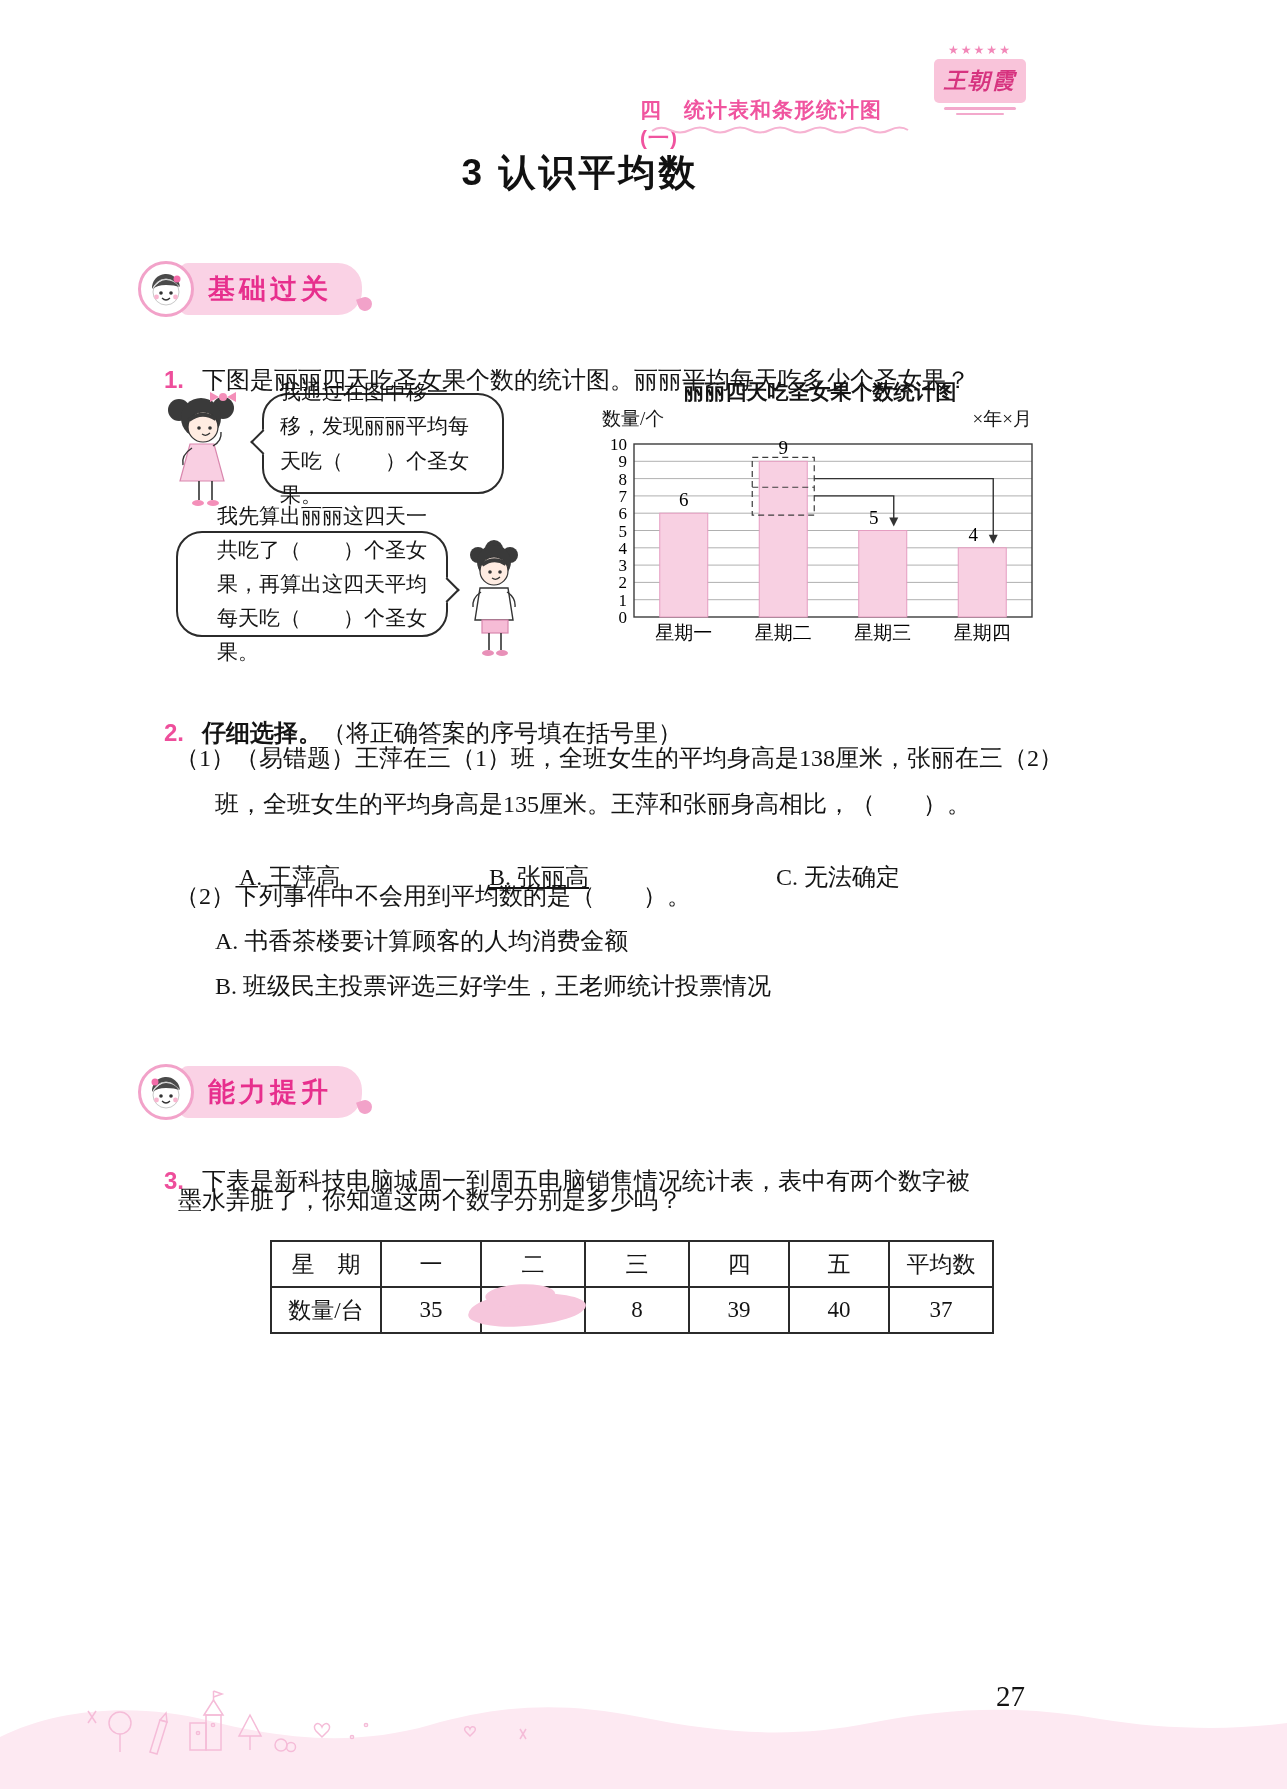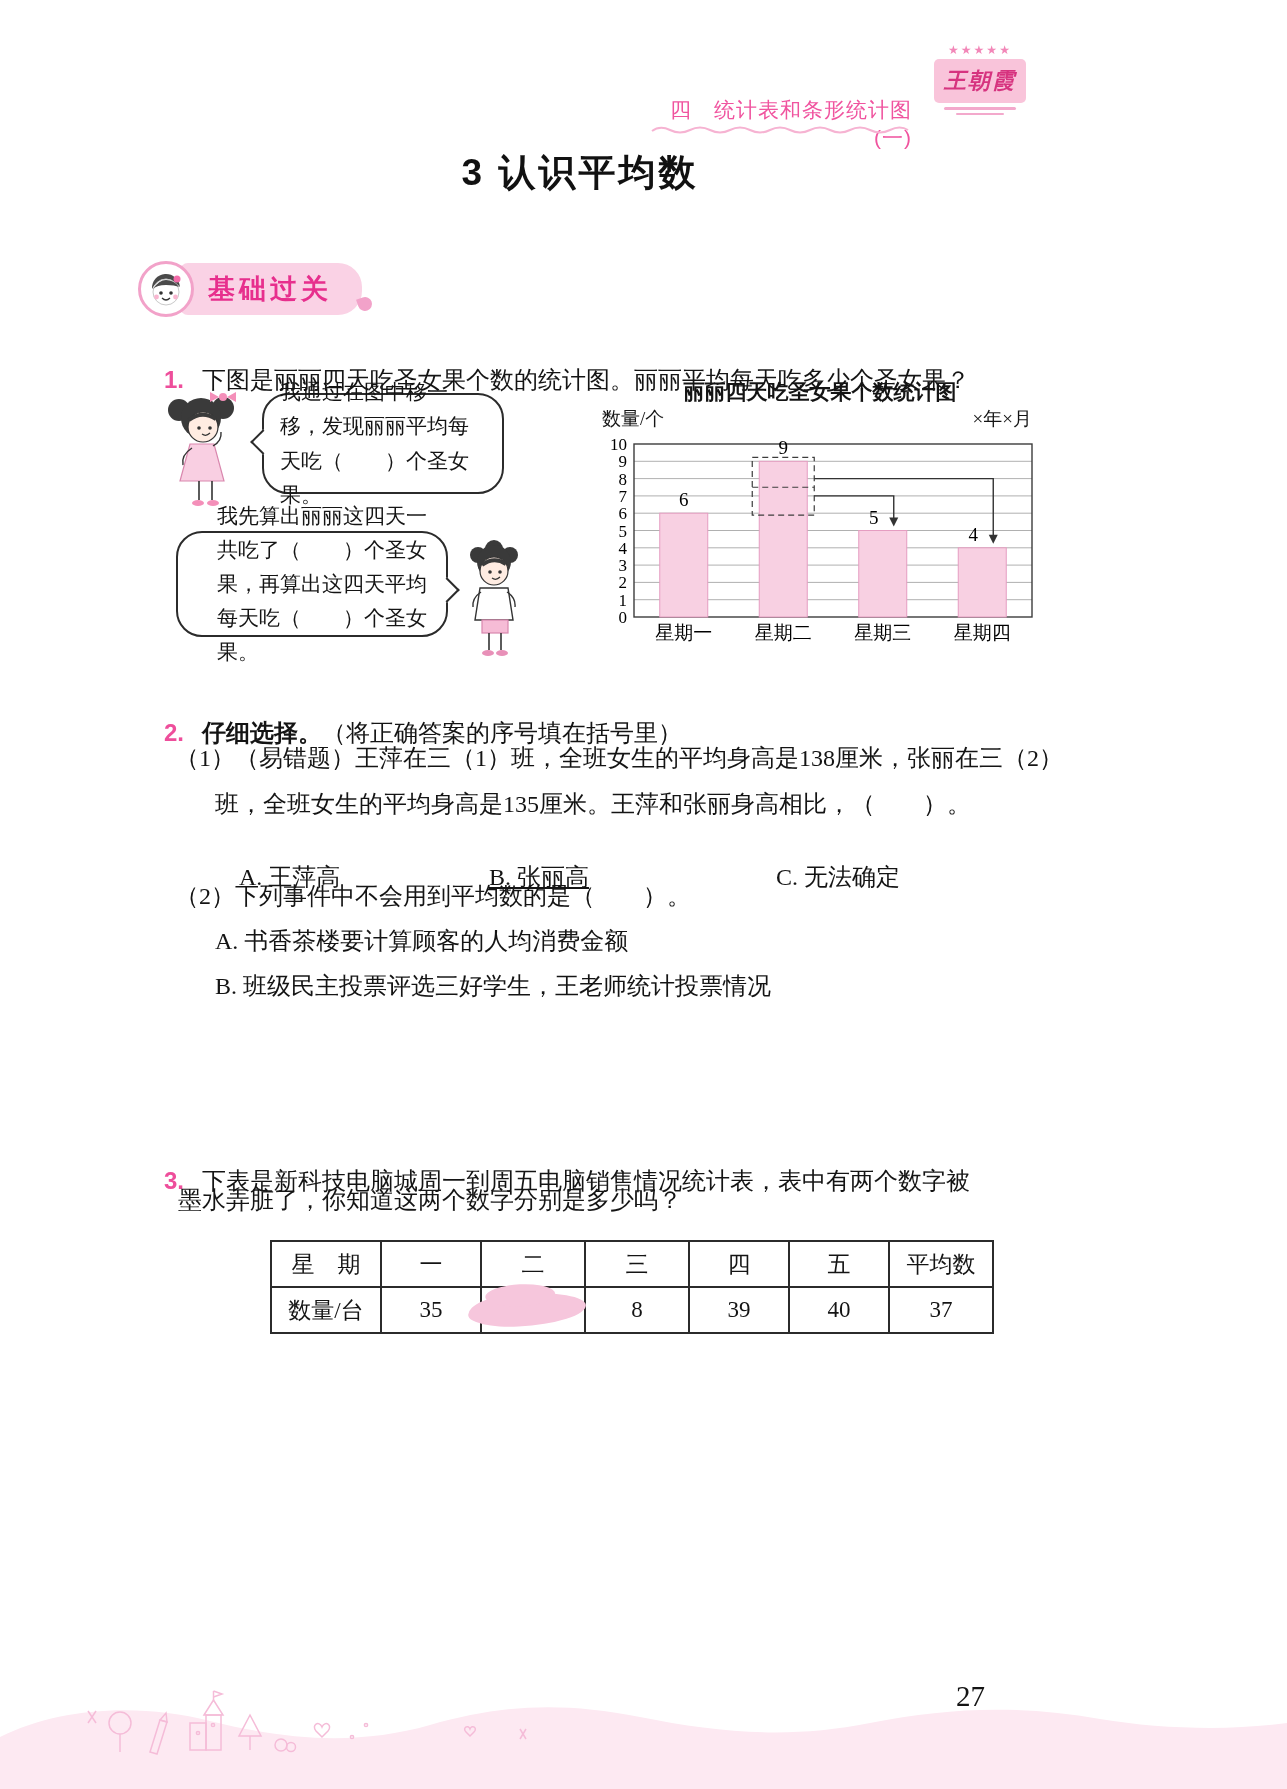--- a/index.html
+++ b/index.html
@@ -1,21 +1,21 @@
 <!DOCTYPE html>
 <html><head>
 <meta charset="utf-8">
 <style>
   html,body{margin:0;padding:0;background:#fff;}
   .page{position:relative;width:1287px;height:1789px;background:#fff;overflow:hidden;
         font-family:"Liberation Serif",serif;color:#141414;}
 
   
-  #chapter-title{position:absolute;top:96px;left:640px;width:272px;text-align:right;
-    color:#f0549f;font-family:"Liberation Sans",sans-serif;font-weight:normal;font-size:21px;letter-spacing:1px;}
+  #chapter-title{position:absolute;top:96px;left:640px;width:272px;
+    color:#f0549f;font-family:"Liberation Sans",sans-serif;font-weight:bold;font-size:21px;letter-spacing:1px;}
   #header-wave{position:absolute;top:122px;left:650px;}
   #stamp{position:absolute;top:44px;left:934px;width:92px;text-align:center;}
   #stamp-stars{color:#f287b8;font-size:12px;letter-spacing:2px;line-height:1;}
   #stamp-box{margin-top:3px;background:#f9c4da;border-radius:5px;padding:7px 4px;color:#d6337f;
     font-weight:bold;font-size:22px;font-style:italic;letter-spacing:2px;}
   .stamp-line{height:3px;background:#f3a9cc;border-radius:2px;margin:4px 10px 0 10px;}
   .stamp-line.short{margin:3px 22px 0 22px;height:2px;}
 
   
   #page-title{position:absolute;top:148px;left:0;width:1160px;text-align:center;
@@ -74,21 +74,21 @@
   #table-wrap{position:absolute;left:222px;top:1240px;padding-left:48px;}
   table.sales{border-collapse:collapse;}
   .sales td{border:2px solid #2b2b2b;height:44px;text-align:center;font-size:23px;padding:0;}
   .ink-blob{position:absolute;left:246px;top:53px;width:118px;height:33px;background:#f6c6dc;
     border-radius:45% 55% 58% 42%/58% 46% 54% 42%;transform:rotate(-3deg);z-index:3;}
   .ink-blob::before{content:"";position:absolute;left:18px;top:-9px;width:70px;height:22px;
     background:#f6c6dc;border-radius:50%;}
 
   
   #footer-art{position:absolute;left:0;bottom:0;}
-  #page-number{position:absolute;left:956px;top:1680px;font-size:29px;}
+  #page-number{position:absolute;left:996px;top:1680px;font-size:29px;}
 </style>
 </head>
 <body>
 
 <div class="page">
 
   <div id="chapter-title">四　统计表和条形统计图(一)</div>
   <svg id="header-wave" width="262" height="14">
     <path d="M2,9 Q10,3 20,8 T40,8 T60,8 T80,8 T100,8 T120,8 T140,8 T160,8 T180,8 T200,8 T220,8 T240,8 T258,8" fill="none" stroke="#f6b3d2" stroke-width="2"></path>
   </svg>
@@ -228,20 +228,37 @@
   </div>
   <div class="tline" id="q2-p1-l1">（1）（易错题）王萍在三（1）班，全班女生的平均身高是138厘米，张丽在三（2）</div>
   <div class="tline" id="q2-p1-l2">班，全班女生的平均身高是135厘米。王萍和张丽身高相比，（　　）。</div>
   <div class="tline" id="q2-p1-opts">
     <span class="opt0">A. 王萍高</span><span class="opt1">B. 张丽高</span><span>C. 无法确定</span>
   </div>
   <div class="tline" id="q2-p2-l">（2）下列事件中不会用到平均数的是（　　）。</div>
   <div class="tline" id="q2-p2-a">A. 书香茶楼要计算顾客的人均消费金额</div>
   <div class="tline" id="q2-p2-b">B. 班级民主投票评选三好学生，王老师统计投票情况</div>
 
+  <div class="badge" id="badge-advance">
+    <div class="badge-circle">
+      <svg width="44" height="44" viewBox="0 0 44 44">
+        <path d="M8,22 a14,14 0 0 1 28,-2 q-6,-7 -14,-7 q-10,0 -14,9 z" fill="#4a4a4a"></path>
+        <circle cx="22" cy="25" r="13" fill="#fff" stroke="#c9c9c9" stroke-width="1"></circle>
+        <path d="M9,22 q6,-9 13,-9 q8,0 13,7 q-4,-2 -13,-2 q-9,0 -13,4 z" fill="#4a4a4a"></path>
+        <circle cx="17" cy="26" r="1.8" fill="#333"></circle>
+          <circle cx="27" cy="26" r="1.8" fill="#333"></circle>
+        <path d="M18,31 q4,4 8,0" stroke="#333" stroke-width="1.2" fill="none"></path>
+        <circle cx="12.5" cy="30" r="2.4" fill="#f9b6d0"></circle>
+          <circle cx="31.5" cy="30" r="2.4" fill="#f9b6d0"></circle>
+        <circle cx="11" cy="12" r="3.5" fill="#f26ba8"></circle>
+      </svg>
+    </div>
+    <div class="badge-pill">能力提升</div>
+    <div class="badge-tail"></div>
+  </div>
 
   <div class="tline" id="q3-l1">
     <span class="qnum">3.</span><span>下表是新科技电脑城周一到周五电脑销售情况统计表，表中有两个数字被</span>
   </div>
   <div class="tline" id="q3-l2">墨水弄脏了，你知道这两个数字分别是多少吗？</div>
 
   <div id="table-wrap">
     <table class="sales" id="sales-table">
         <tbody>
           <tr>

